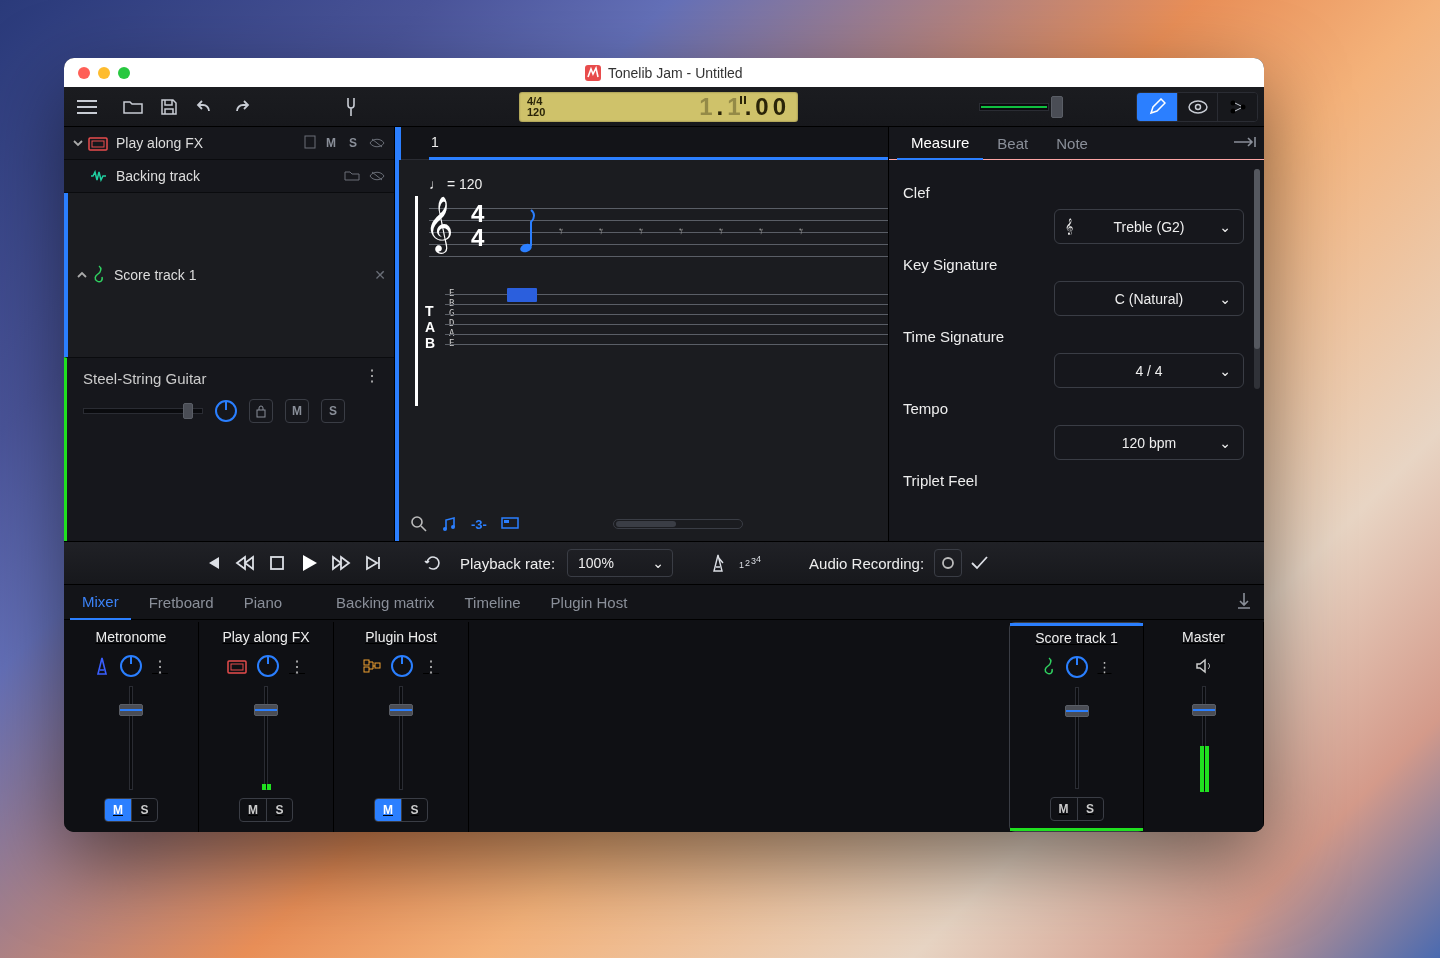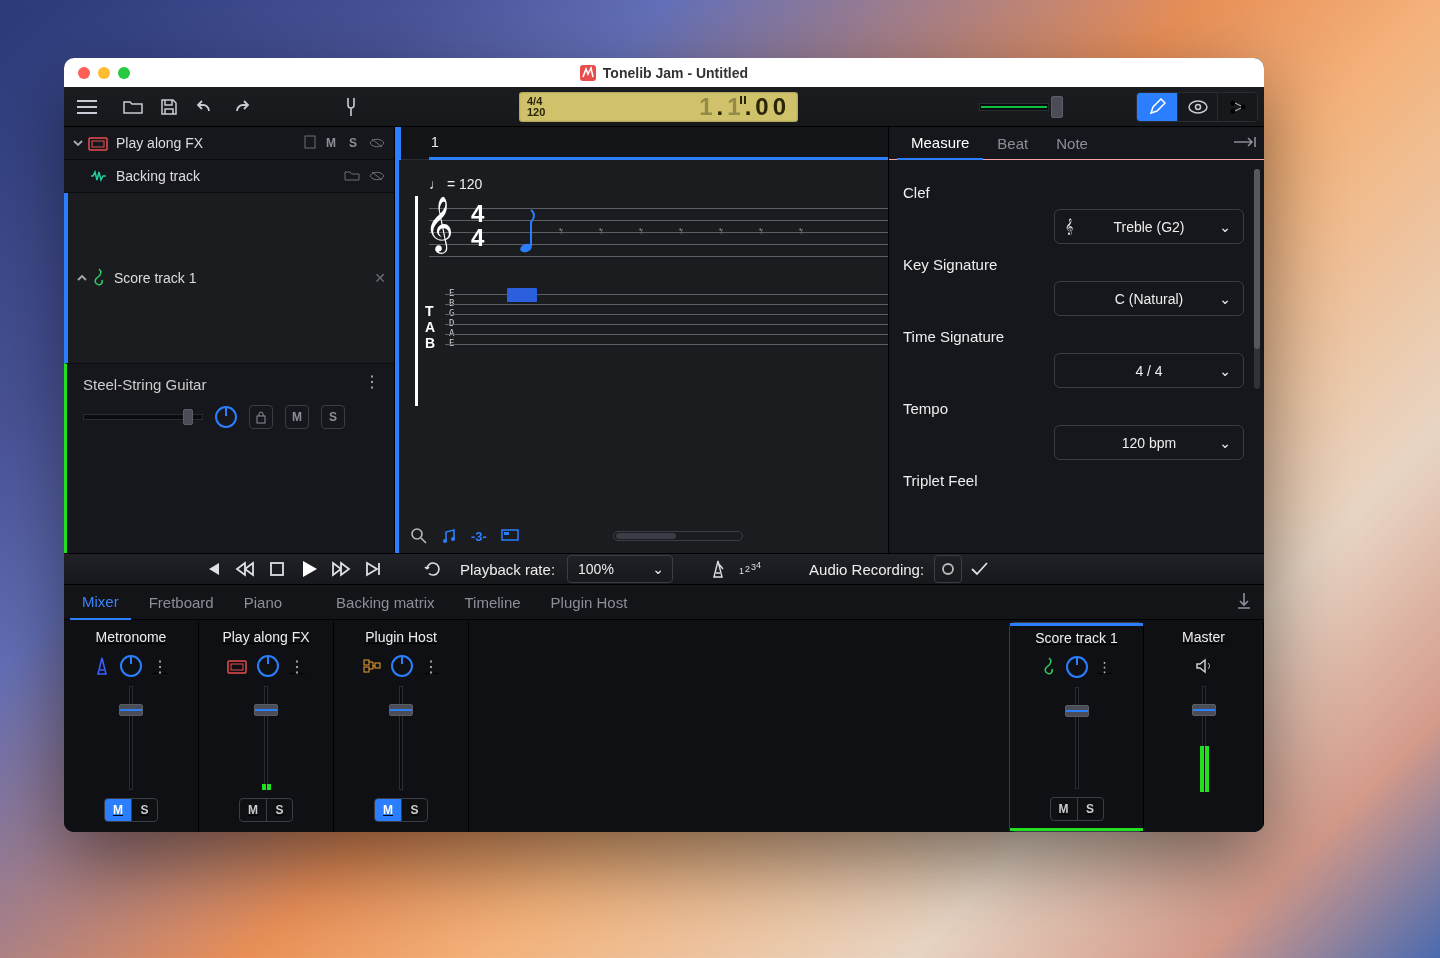--- a/index.html
+++ b/index.html
@@ -4,21 +4,21 @@
 <style>
   *{box-sizing:border-box;margin:0;padding:0;font-family:-apple-system,Helvetica,Arial,sans-serif;}
   html,body{width:1440px;height:958px;overflow:hidden;}
   body{background:linear-gradient(135deg,#2a3a7a 0%,#4a5499 18%,#6470b8 28%,#e98f58 50%,#f4b27a 60%,#e8d5c4 78%,#d49a8a 90%,#4a6ab0 100%);}
   .window{position:absolute;left:64px;top:58px;width:1200px;height:774px;background:#0e0f13;border-radius:10px;overflow:hidden;box-shadow:0 30px 80px rgba(0,0,0,.5);display:flex;flex-direction:column;}
   .titlebar{height:29px;background:#fff;display:flex;align-items:center;position:relative;}
   .tl-dot{width:12px;height:12px;border-radius:50%;margin-left:8px;}
   .tl-dot.red{margin-left:14px;background:#ff5f57;}
   .tl-dot.yel{background:#febc2e;}
   .tl-dot.grn{background:#28c840;}
-  .tl-title{position:absolute;left:0;right:0;text-align:center;font-size:14px;color:#333;font-weight:700;}
+  .tl-title{position:absolute;left:0;right:0;text-align:center;font-size:14px;color:#333;font-weight:400;}
   .tl-title svg{vertical-align:-3px;margin-right:3px;}
   .toolbar{height:40px;background:linear-gradient(#1b1c20,#17181c);display:flex;align-items:center;border-bottom:1px solid #000;padding:0 6px;gap:2px;}
   .t-btn{width:34px;height:32px;display:flex;align-items:center;justify-content:center;color:#b6bac2;border-radius:4px;cursor:pointer;}
   .t-sep{width:8px;}
   .lcd{width:279px;height:30px;background:#cfc26a;border-radius:3px;margin-left:auto;margin-right:auto;display:flex;align-items:center;padding:0 8px;position:relative;box-shadow:inset 0 0 2px rgba(0,0,0,.5);}
   .lcd .ts{font:700 11px/11px monospace;color:#2a2408;}
   .lcd .pos{position:absolute;right:8px;top:0;bottom:0;display:flex;align-items:center;font:600 24px "Segment7",monospace;color:#2a2408;letter-spacing:4px;}
   .lcd .pos .faint{opacity:.35;}
   .lcd .measure-mark{position:absolute;right:56px;top:4px;width:2px;height:8px;background:#2a2408;}
   .lcd .measure-mark2{right:52px;}
@@ -90,21 +90,21 @@
   .insp-scroll-th{width:6px;height:180px;background:#55585f;border-radius:3px;}
   .btn-row{display:flex;border:1px solid #3a3d45;border-radius:6px;overflow:hidden;margin-bottom:14px;}
   .btn-row .b{flex:1;height:32px;display:flex;align-items:center;justify-content:center;color:#eee;font-size:14px;cursor:pointer;border-left:1px solid #3a3d45;}
   .btn-row .b:first-child{border-left:none;}
   .btn-row .b.add{position:relative;}
   .btn-row .b.add::after{content:"";border:5px solid transparent;border-top-color:#aaa;margin-left:24px;margin-top:4px;}
   .field-label{font-size:15px;color:#eee;margin:12px 0 8px;}
   .sel{margin-left:auto;width:190px;height:35px;border:1px solid #3a3d45;border-radius:6px;display:flex;align-items:center;justify-content:center;color:#eee;font-size:14px;cursor:pointer;position:relative;margin-bottom:12px;}
   .sel .chev{position:absolute;right:12px;}
   .sel .pre-ico{position:absolute;left:10px;}
-  .transport{height:32px;background:linear-gradient(#202126,#17181c);display:flex;align-items:center;padding:0 12px;gap:2px;border-top:1px solid #000;border-bottom:1px solid #000;}
+  .transport{height:44px;background:linear-gradient(#202126,#17181c);display:flex;align-items:center;padding:0 12px;gap:2px;border-top:1px solid #000;border-bottom:1px solid #000;}
   .tr-btn{width:30px;height:30px;display:flex;align-items:center;justify-content:center;color:#dcdfe5;cursor:pointer;}
   .tr-sep{width:26px;}
   .tr-label{color:#eee;font-size:15px;margin-left:10px;}
   .rate-sel{width:106px;height:28px;border:1px solid #3a3d45;border-radius:4px;margin-left:10px;display:flex;align-items:center;padding:0 10px;color:#eee;font-size:14px;cursor:pointer;position:relative;}
   .rate-sel .chev{position:absolute;right:8px;}
   .tr-rec{width:28px;height:28px;border:1px solid #3a3d45;border-radius:4px;display:flex;align-items:center;justify-content:center;color:#bbb;cursor:pointer;margin-left:8px;}
   .bottom-tabs{height:35px;display:flex;align-items:center;padding:0 6px;background:#131418;border-bottom:1px solid #000;position:relative;}
   .bot-tab{padding:0 12px;height:35px;display:flex;align-items:center;color:#8a8f99;font-size:15px;cursor:pointer;}
   .bot-tab.active{color:#3b82f6;border-bottom:2px solid #2b7fff;}
   .bot-tab + .bot-tab{margin-left:6px;}

